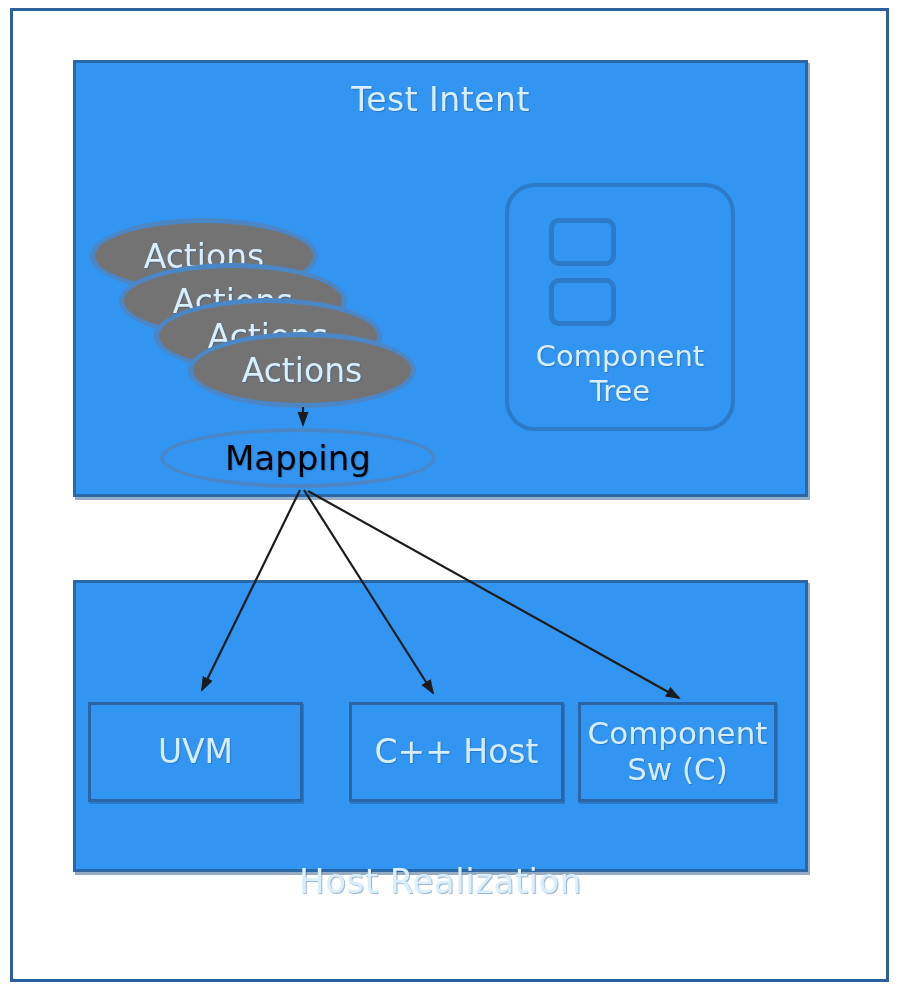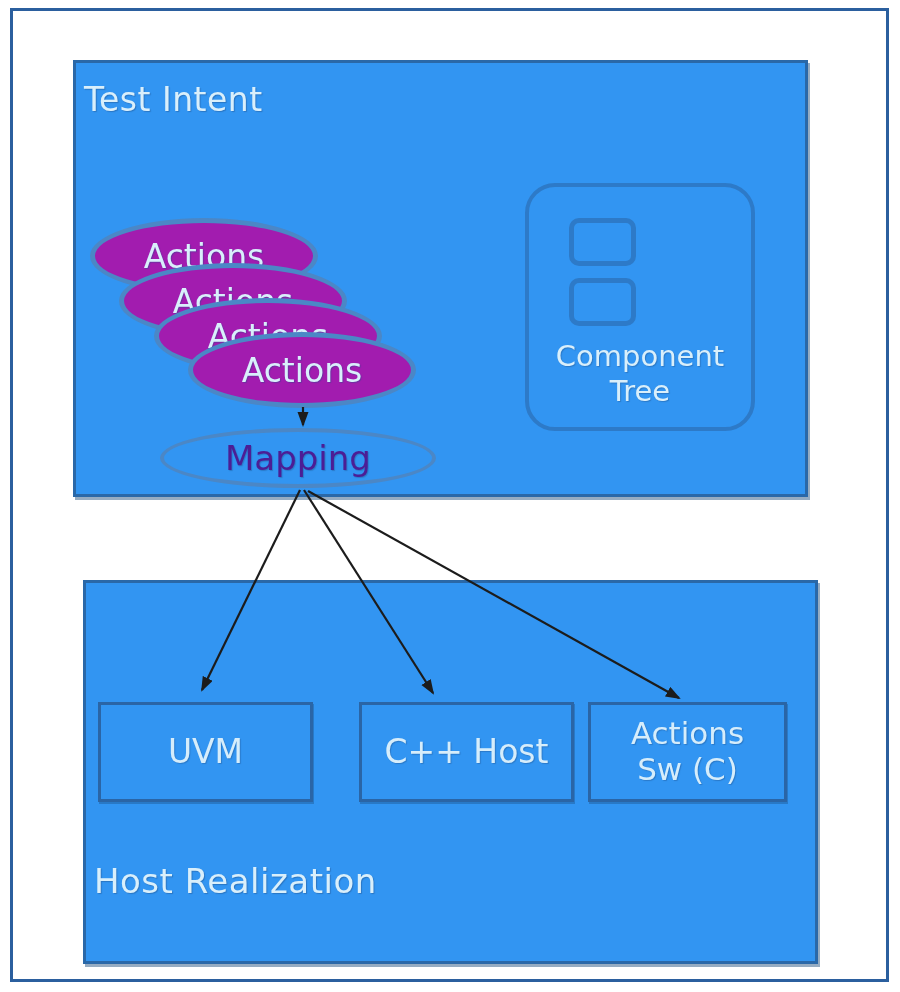--- a/index.html
+++ b/index.html
@@ -18,67 +18,67 @@
     border: 3px solid #2b5f9e;
     background: #ffffff;
   }
   .panel {
     position: absolute;
     background: #3295f2;
     border: 3px solid #2a68a8;
     box-shadow: 2px 3px 0 rgba(23, 70, 120, 0.45);
   }
   #test-intent   { left: 73px; top: 60px;  width: 735px; height: 437px; }
-  #test-realization { left: 83px; top: 580px; width: 735px; height: 384px; padding-left: 35px; }
+  #test-realization { left: 73px; top: 580px; width: 735px; height: 292px; padding-left: 35px; }
 
   .panel-title {
     position: absolute;
     left: 0; width: 100%;
+    text-align: center;
     color: #d9effb;
     font-size: 33px;
     letter-spacing: 0.5px;
     text-shadow: 1px 1px 1px rgba(30,80,140,0.45);
-    margin-left: 8px;
   }
   #test-intent .panel-title { top: 17px; }
   #test-realization .panel-title { top: 278px; font-size: 34px; }
 
   .ellipse {
     position: absolute;
     width: 228px; height: 76px;
     border: 5px solid #4b87c6;
     border-radius: 50%;
-    background: #a21caf;
+    background: #737373;
     display: flex; align-items: center; justify-content: center;
     color: #d9effb;
     font-size: 33px;
     text-shadow: 1px 1px 1px rgba(30,80,140,0.4);
   }
   
   .e1 { left: 14px;  top: 155px; }
   .e2 { left: 43px;  top: 200px; }
   .e3 { left: 78px;  top: 235px; }
   .e4 { left: 112px; top: 269px; }
 
   .mapping {
     position: absolute;
     left: 84px; top: 365px;
     width: 276px; height: 60px;
     border: 4px solid #4b87c6;
     border-radius: 50%;
     background: #3295f2;
     display: flex; align-items: center; justify-content: center;
-    color: #4c1d95;
+    color: #000000;
     font-size: 34px;
     text-shadow: 1px 1px 1px rgba(30,80,140,0.4);
   }
 
   .component-tree {
     position: absolute;
-    left: 449px; top: 120px;
+    left: 429px; top: 120px;
     width: 230px; height: 248px;
     border: 4px solid #2d7ac8;
     border-radius: 30px;
   }
   .tree-node {
     position: absolute;
     left: 40px;
     width: 67px; height: 48px;
     border: 5px solid #2d7ac8;
     border-radius: 10px;
@@ -156,21 +156,21 @@
 </div>
 
 <div class="panel" id="test-realization">
   <div class="target-box" id="box-uvm">
     <span>UVM</span>
   </div>
   <div class="target-box" id="box-cpp">
     <span>C++ Host</span>
   </div>
   <div class="target-box" id="box-embedded">
-    <span>Actions Sw (C)</span>
+    <span>Component Sw (C)</span>
   </div>
   <div class="panel-title">Host Realization</div>
 </div>
 
 <svg id="arrow-layer" viewBox="0 0 900 992" xmlns="http://www.w3.org/2000/svg">
   <defs>
     <marker id="ah" markerUnits="userSpaceOnUse" markerWidth="16" markerHeight="12" refX="13" refY="5.5" orient="auto">
       <path d="M0,0 L15,5.5 L0,11 Z" fill="#1c1c1c"></path>
     </marker>
   </defs>

